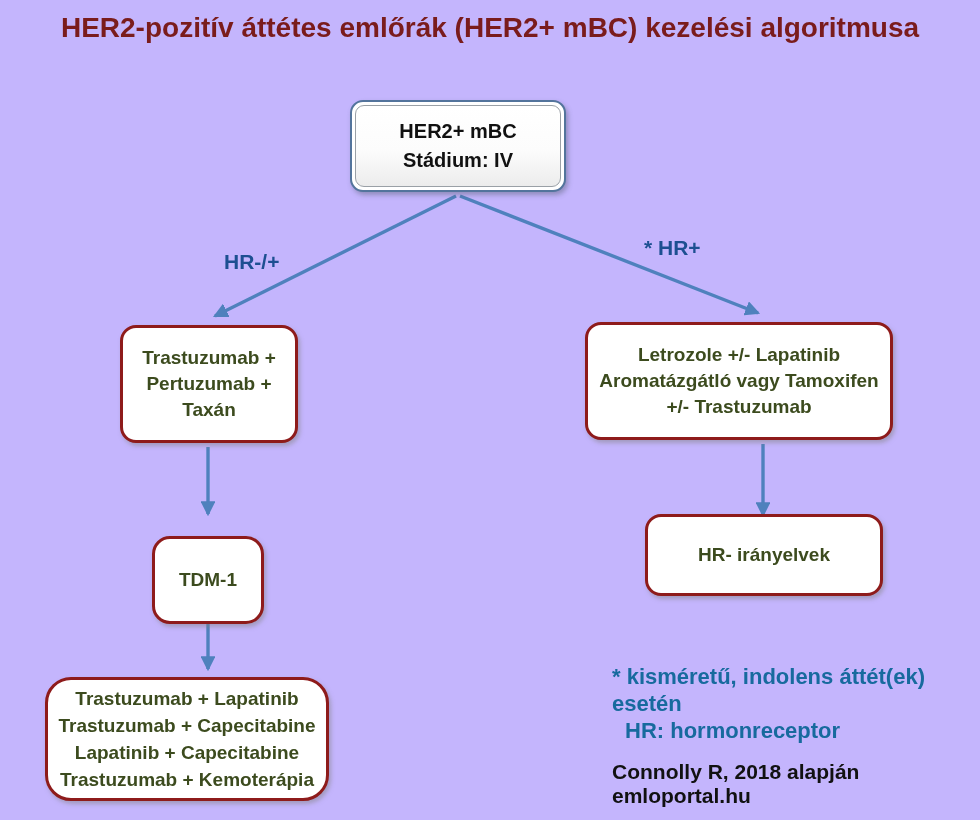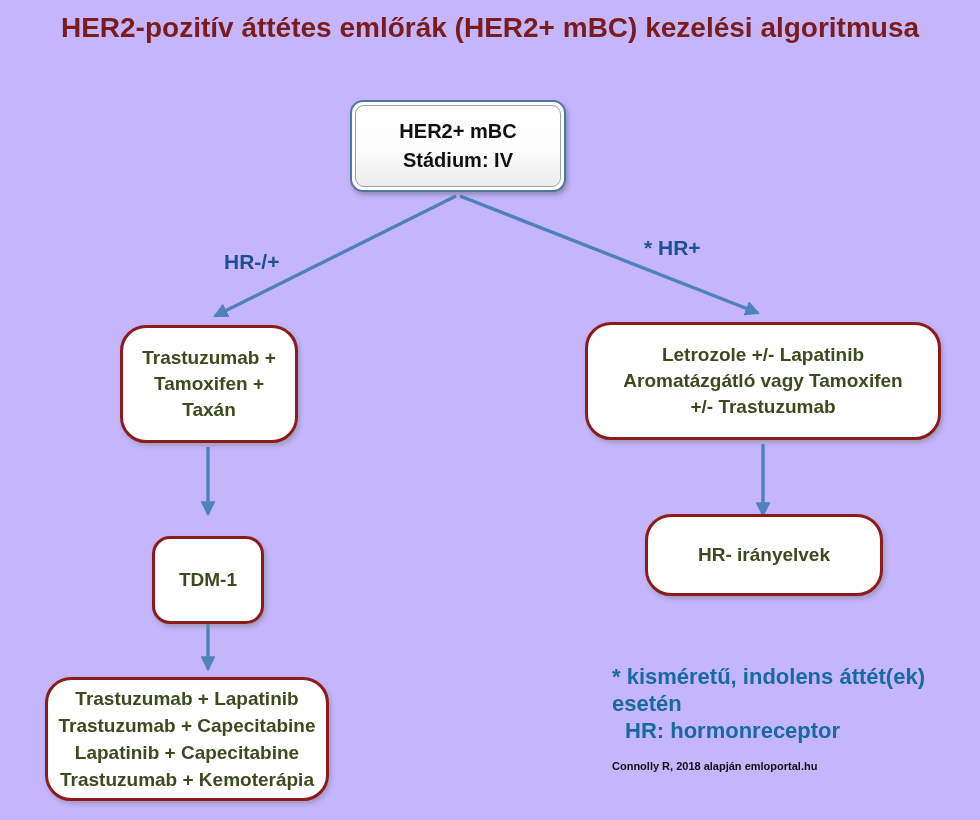--- a/index.html
+++ b/index.html
@@ -67,34 +67,34 @@
     font-size: 20px;
     line-height: 29px;
     color: #111;
     text-align: center;
   }
   
   .rbox {
     position: absolute;
     background: #ffffff;
     border: 3px solid var(--box_border_red, #8e1b1b);
-    border-radius: 26px;
+    border-radius: 16px;
     box-shadow: 2px 3px 4px rgba(130, 130, 130, 0.5);
     display: flex;
     flex-direction: column;
     justify-content: center;
     align-items: center;
     text-align: center;
     color: var(--box_text_green, #3c4b1e);
     font-weight: bold;
     font-size: 19px;
     line-height: 26px;
   }
   .rbox-first-left   { left: 120px; top: 325px; width: 178px; height: 118px; }
-  .rbox-first-right  { left: 585px; top: 322px; width: 356px; height: 118px; }
+  .rbox-first-right  { left: 585px; top: 322px; width: 308px; height: 118px; }
   .rbox-second-left  { left: 152px; top: 536px; width: 112px; height: 88px; border-radius: 18px; }
   .rbox-second-right { left: 645px; top: 514px; width: 238px; height: 82px; }
   .rbox-third-left   { left: 45px;  top: 677px; width: 284px; height: 124px; border-radius: 26px; line-height: 27px; }
   .branch-label {
     position: absolute;
     color: var(--branch_label_blue, #1d4f91);
     font-weight: bold;
     font-size: 21px;
   }
   .branch-label-left  { left: 224px; top: 250px; }
@@ -108,21 +108,21 @@
     font-size: 22px;
     line-height: 27px;
   }
   .footnote-line2 { padding-left: 13px; }
   .credit {
     position: absolute;
     left: 612px;
     top: 760px;
     color: var(--credit_black, #111111);
     font-weight: bold;
-    font-size: 11px;
+    font-size: 21px;
   }
 </style>
 </head>
 <body>
 
 <div class="canvas">
 
   <div class="page-title">HER2-pozitív áttétes emlőrák (HER2+ mBC) kezelési algoritmusa</div>
 
   <svg class="arrows-layer" width="980" height="820" viewBox="0 0 980 820" xmlns="http://www.w3.org/2000/svg">
@@ -143,21 +143,21 @@
       <div>HER2+ mBC</div>
       <div>Stádium: IV</div>
     </div>
   </div>
 
   <div class="branch-label branch-label-left">HR-/+</div>
   <div class="branch-label branch-label-right">* HR+</div>
 
   <div class="rbox rbox-first-left">
     <div>Trastuzumab +</div>
-    <div>Tamoxifen +</div>
+    <div>Pertuzumab +</div>
     <div>Taxán</div>
   </div>
 
   <div class="rbox rbox-first-right">
     <div>Letrozole +/- Lapatinib</div>
     <div>Aromatázgátló vagy Tamoxifen</div>
     <div>+/- Trastuzumab</div>
   </div>
 
   <div class="rbox rbox-second-left">

